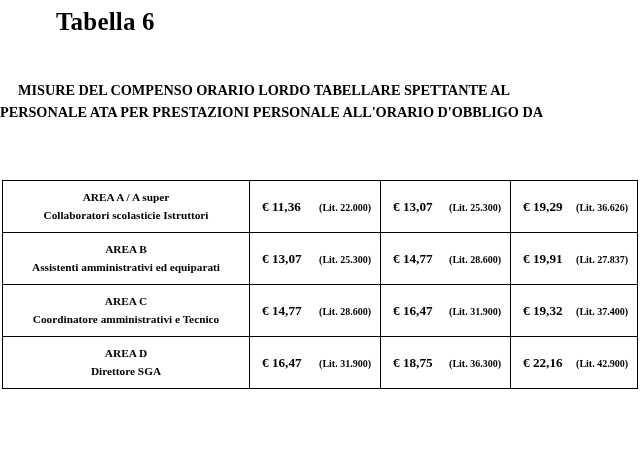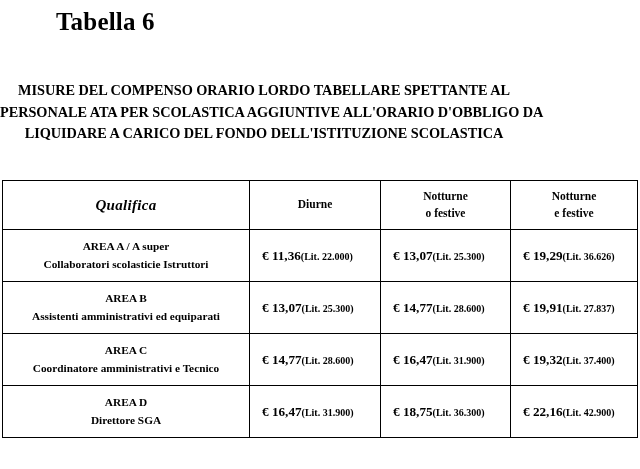--- a/index.html
+++ b/index.html
@@ -102,20 +102,21 @@
   td.qual-cell .l1 { display: block; }
   td.qual-cell .l2 { display: block; }
 
   td.money {
     height: 51px;
     padding: 0 6px;
   }
   .money-wrap {
     display: flex;
     align-items: baseline;
+    justify-content: space-between;
     width: 100%;
   }
   .eur {
     font-size: 13.2px;
     font-weight: bold;
     white-space: nowrap;
     padding-left: 6px;
   }
   .lit {
     font-size: 10px;
@@ -129,45 +130,32 @@
 </style>
 </head>
 <body>
 
 <div class="page">
 
   <div class="doc-title">Tabella 6</div>
 
   <div class="subtitle">
     <span class="ln">MISURE DEL COMPENSO ORARIO LORDO TABELLARE SPETTANTE AL</span>
-    <span class="ln">PERSONALE ATA PER SCOLASTICA AGGIUNTIVE ALL'ORARIO D'OBBLIGO DA</span>
-    <span class="ln">LIQUIDARE A CARICO DEL FONDO DELL'ISTITUZIONE SCOLASTICA</span>
+    <span class="ln">PERSONALE ATA PER PRESTAZIONI PERSONALE ALL'ORARIO D'OBBLIGO DA</span>
   </div>
 
   <table class="tbl">
     <colgroup>
       <col style="width:247px">
       <col style="width:131px">
       <col style="width:130px">
       <col style="width:127px">
     </colgroup>
     <tbody>
 
-      <tr>
-        <td class="qualifica-head">Qualifica</td>
-        <td class="col-head">Diurne</td>
-        <td class="col-head thick-left">
-          <span class="sub">Notturne</span>
-          <span class="sub">o festive</span>
-        </td>
-        <td class="col-head">
-          <span class="sub">Notturne</span>
-          <span class="sub">e festive</span>
-        </td>
-      </tr>
 
       <tr>
         <td class="qual-cell">
           <span class="l1">AREA A / A super</span>
           <span class="l2">Collaboratori scolasticie Istruttori</span>
         </td>
         <td class="money">
           <span class="money-wrap">
             <span class="eur">€ 11,36</span>
             <span class="lit">(Lit. 22.000)</span>

